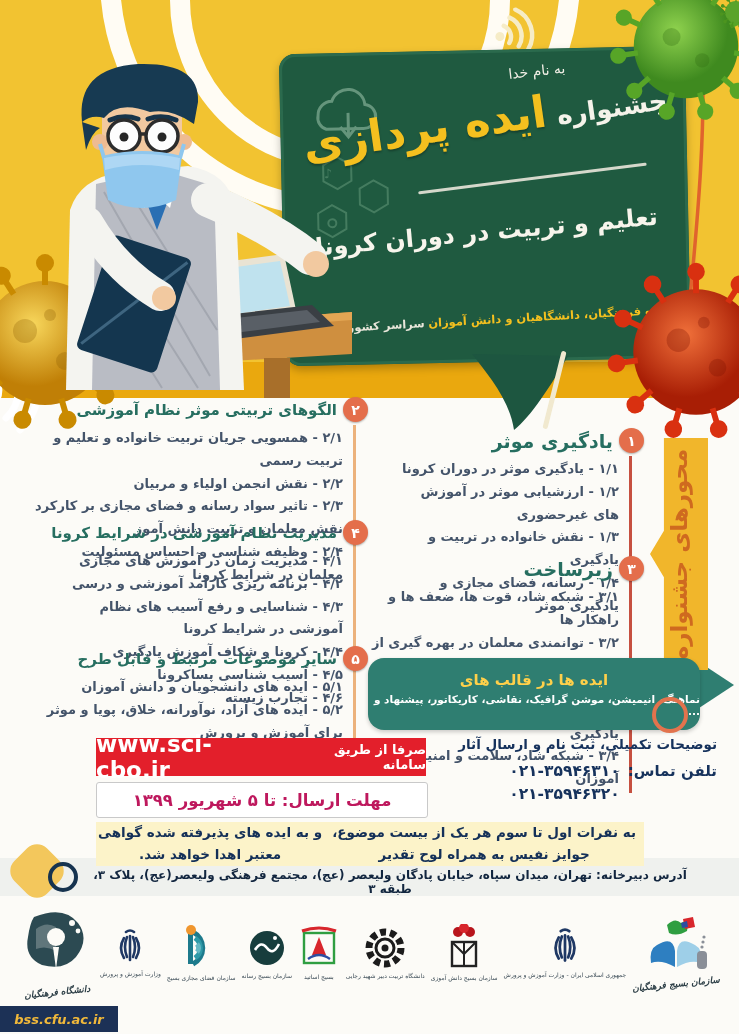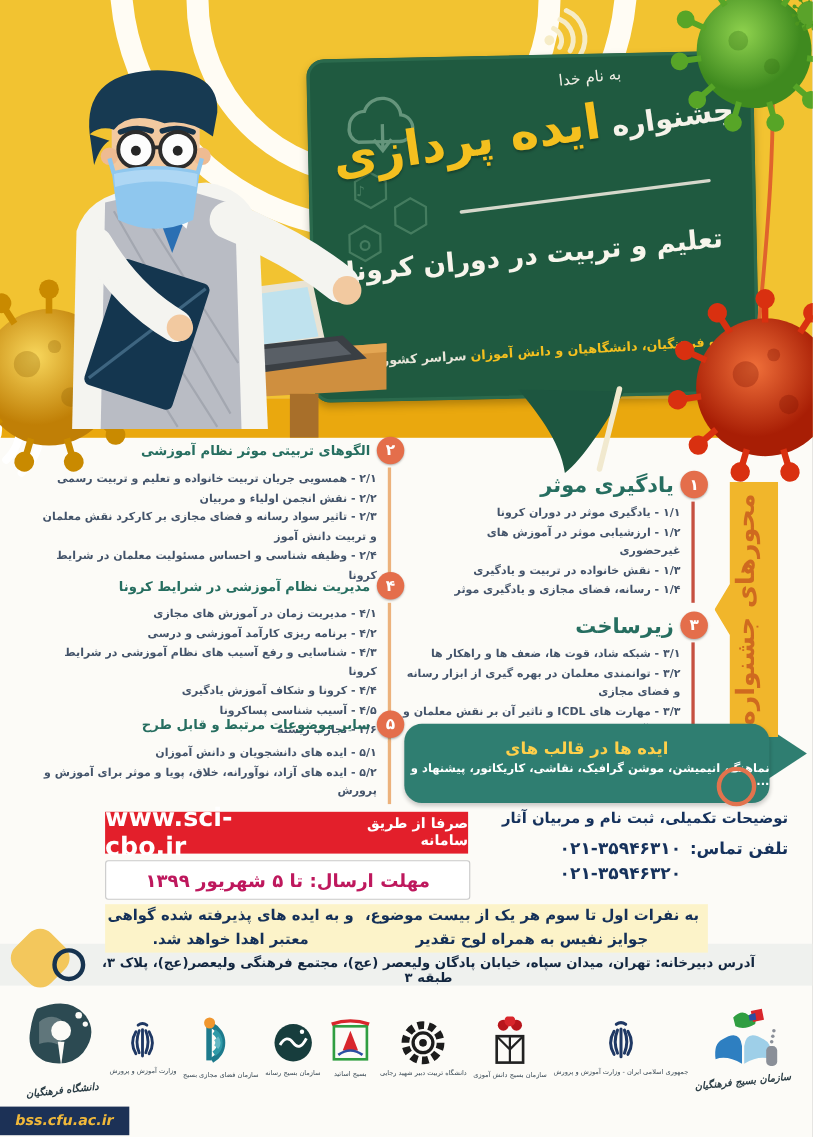--- a/index.html
+++ b/index.html
@@ -58,24 +58,24 @@
   .side-banner .vtext{position:absolute;width:225px;left:50%;top:50%;
     transform:translate(-50%,-50%) rotate(-90deg);text-align:center;
     font-size:23px;font-weight:bold;color:#cf6a1f;letter-spacing:1px;white-space:nowrap;}
 
   
   .topic{z-index:4;text-align:right;}
   .topic-head{display:flex;align-items:center;gap:6px;margin-bottom:3px;}
   .num{flex:0 0 auto;width:25px;height:25px;border-radius:50%;background:#e46e4b;color:#fff;
        font-size:14px;font-weight:bold;display:flex;align-items:center;justify-content:center;
        box-shadow:0 1px 2px rgba(0,0,0,.3);}
-  .topic-title{margin:0;font-size:12px;font-weight:bold;color:#266e60;}
+  .topic-title{margin:0;font-size:15px;font-weight:bold;color:#266e60;}
   .big .topic-title{font-size:19px;}
   .topic-items{list-style:none;margin:2px 12px 0 0;padding:2px 10px 2px 0;border-right:3px solid #ecb27c;}
-  .topic-items li{font-size:10px;font-weight:600;color:#44546a;line-height:1.75;}
+  .topic-items li{font-size:13px;font-weight:600;color:#44546a;line-height:1.75;}
   .s1{left:392px;top:428px;width:252px;}
   .s2{left:32px;top:397px;width:336px;}
   .s3{left:366px;top:556px;width:278px;}
   .s4{left:46px;top:520px;width:322px;}
   .s5{left:32px;top:646px;width:336px;}
   .s1 .topic-items,.s3 .topic-items{border-right-color:#c65040;}
 
   
   .formats{left:368px;top:658px;width:332px;height:72px;background:#2f7e71;border-radius:16px;z-index:4;
            display:flex;flex-direction:column;justify-content:center;align-items:center;
@@ -521,21 +521,21 @@
       </ul>
   </section>
 
   <div class="abs f-arrow"></div>
   <div class="abs formats">
     <span class="f-title">ایده ها در قالب های</span>
     <span class="f-sub">نماهنگ، انیمیشن، موشن گرافیک، نقاشی، کاریکاتور، پیشنهاد و ...</span>
   </div>
   <div class="abs f-ring"></div>
 
-  <div class="abs info-line">توضیحات تکمیلی، ثبت نام و مربیان آثار</div>
+  <div class="abs info-line">توضیحات تکمیلی، ثبت نام و ارسال آثار</div>
   <div class="abs phone-row">
     <span class="phone-label">تلفن تماس:</span>
     <span class="phones">
       <span>۰۲۱-۳۵۹۴۶۳۱۰</span>
       <span>۰۲۱-۳۵۹۴۶۳۲۰</span>
     </span>
   </div>
   <div class="abs web-banner">
     <span class="web-note">صرفا از طریق سامانه</span>
     <span class="web-url">www.sci-cbo.ir</span>

